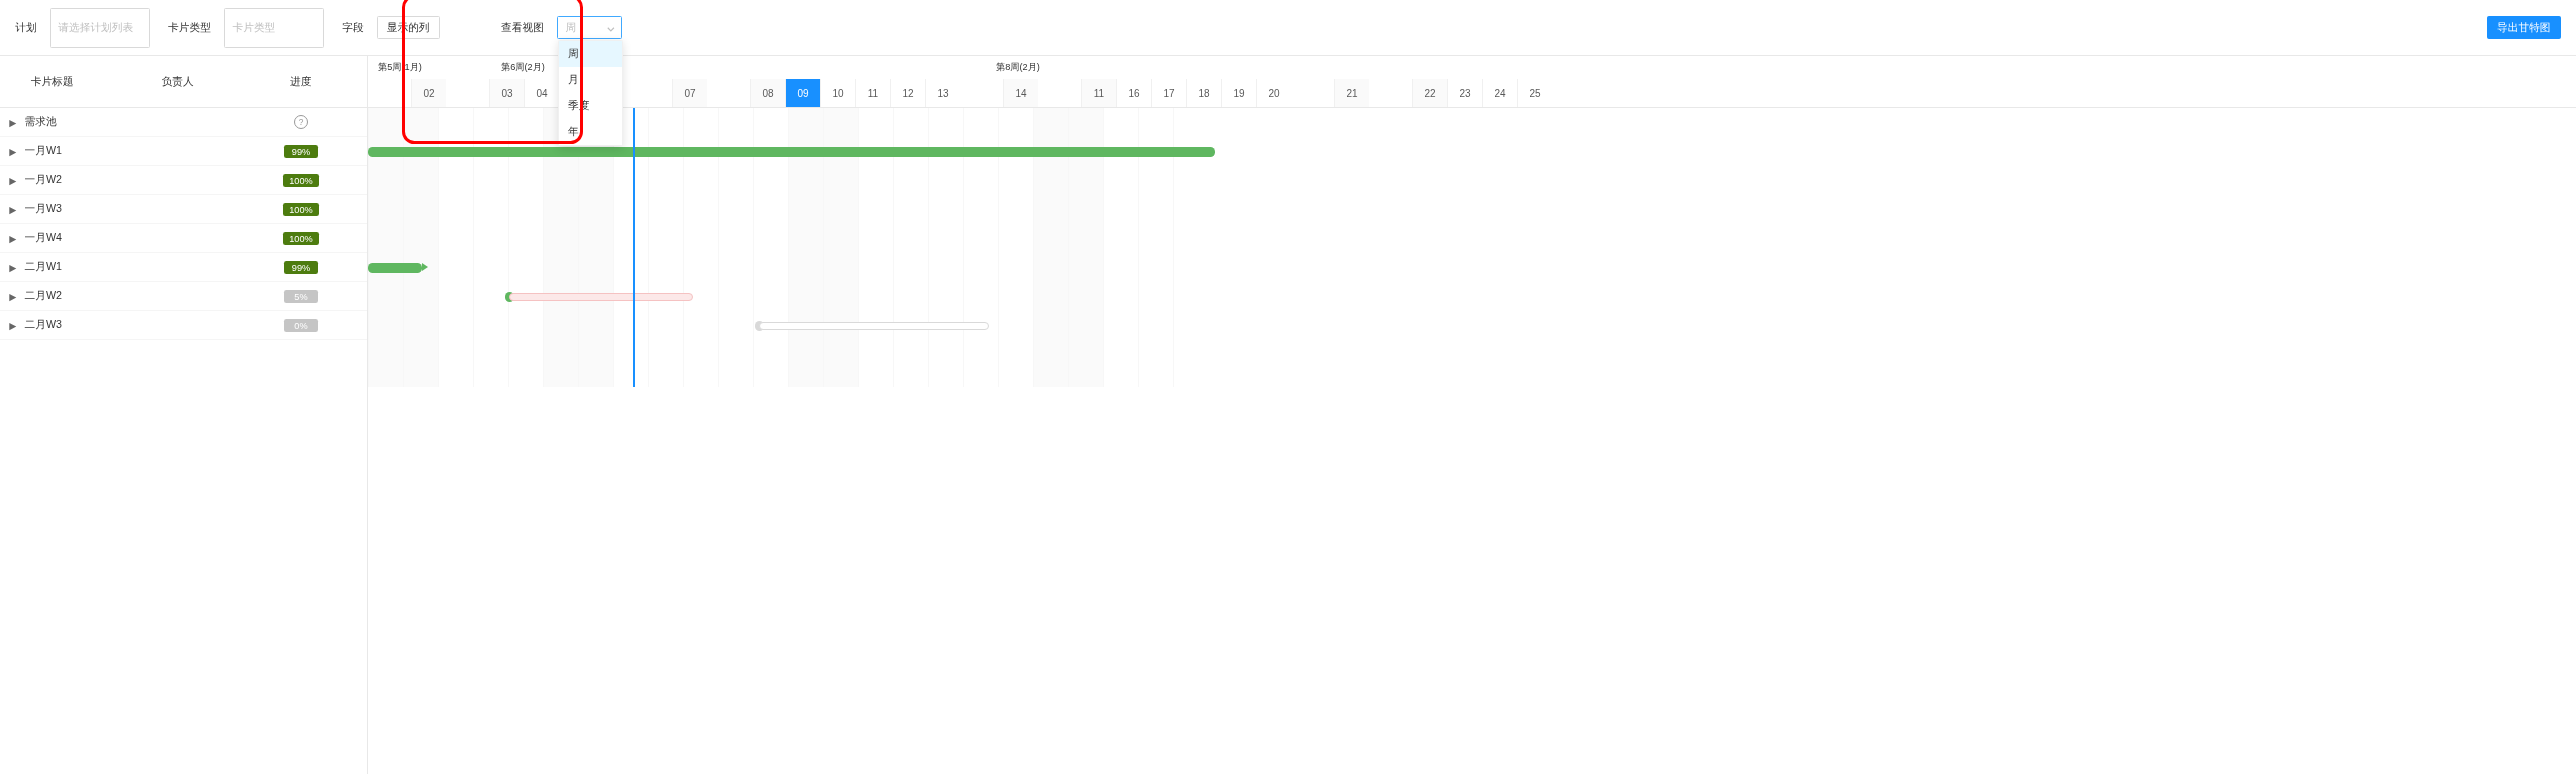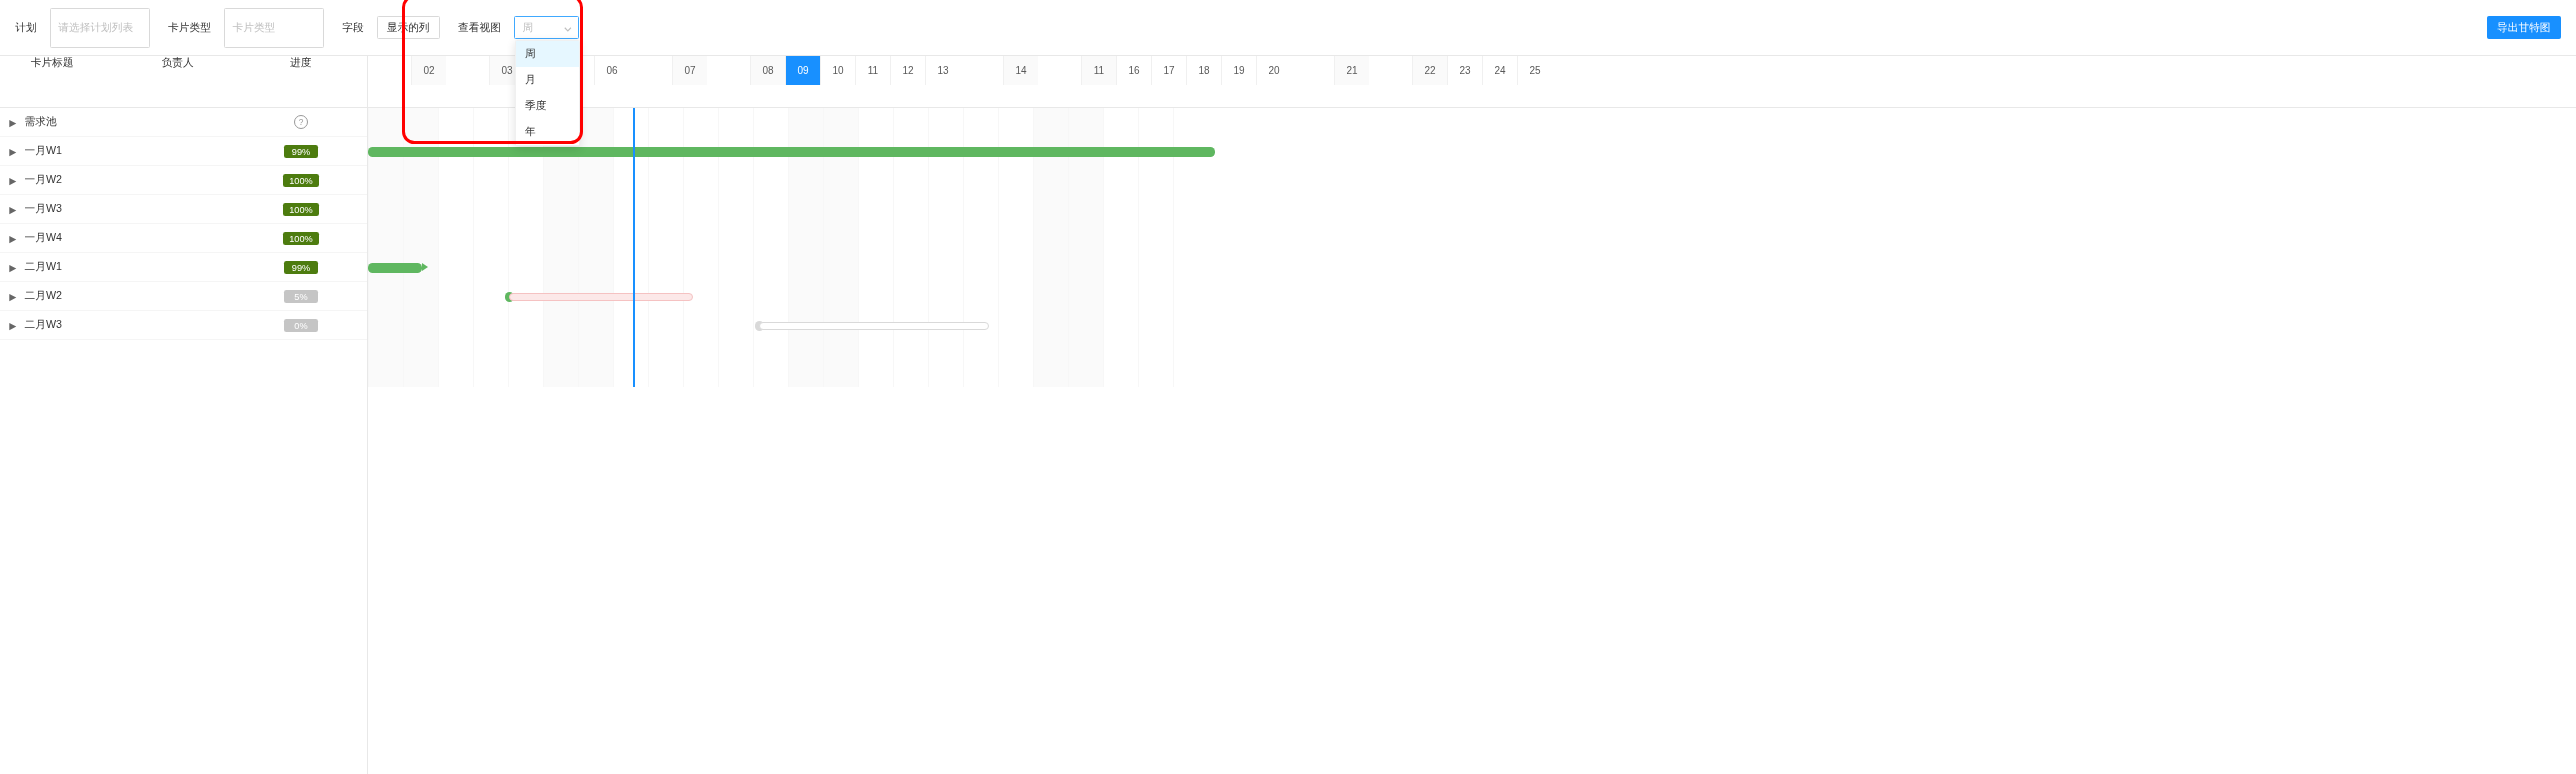--- a/index.html
+++ b/index.html
@@ -112,20 +112,21 @@
       width: 368px;
       border-right: 0.8px solid #e8e8e8;
       display: flex;
       flex-direction: column;
       flex-shrink: 0;
     }
     .left-header {
       display: flex;
       height: 52px;
       border-bottom: 0.8px solid #e8e8e8;
+      align-items: center;
       padding: 0 9.2px;
     }
     .left-col {
       font-size: 10.7px;
       color: #333;
     }
     .left-col.title { flex: 0 0 107px; padding-left: 21.5px; }
     .left-col.owner { flex: 0 0 123px; text-align: center; }
     .left-col.progress { flex: 0 0 123px; text-align: center; }
     .left-rows {
@@ -329,21 +330,21 @@
   <div class="toolbar-group">
     <span class="toolbar-label">卡片类型</span>
     <div class="input-box">
       <span>卡片类型</span>
     </div>
   </div>
   <div class="toolbar-group">
     <span class="toolbar-label">字段</span>
     <button class="btn">显示的列</button>
   </div>
-  <div class="toolbar-group" style="position:relative;">
+  <div class="toolbar-group" style="position:relative;margin-left:43px;">
     <span class="toolbar-label">查看视图</span>
     <div class="select-box">
       <span>周</span>
       <span class="select-arrow">
         <svg width="7.7" height="4.6" viewBox="0 0 10 6">
             <path d="M1 1l4 4 4-4" stroke="#bfbfbf" stroke-width="1.5" fill="none"></path>
           </svg>
       </span>
       <div class="dropdown" id="view-dropdown">
           <div class="dropdown-item selected">周</div>
@@ -411,20 +412,25 @@
         <div class="left-row">
           <span class="expand-icon">▶</span>
           <span class="row-title">二月W3</span>
           <span class="row-owner"></span>
           <span class="row-progress"><span class="progress-badge progress-gray">0%</span></span>
         </div>
       </div>
   </div>
   <div class="right-panel">
     <div class="gantt-header">
+      <div class="gantt-header-top" id="gantt-weeks">
+          <span class="week-label" style="left: 10px;">第5周(1月)</span>
+          <span class="week-label" style="left: 133px;">第6周(2月)</span>
+          <span class="week-label" style="left: 628px;">第8周(2月)</span>
+        </div>
       <div class="gantt-header-bottom" id="gantt-days">
           <div class="day-cell weekend">02</div>
           <div class="day-cell weekend">03</div>
           <div class="day-cell">04</div>
           <div class="day-cell">05</div>
           <div class="day-cell">06</div>
           <div class="day-cell weekend">07</div>
           <div class="day-cell weekend">08</div>
           <div class="day-cell today">09</div>
           <div class="day-cell">10</div>

